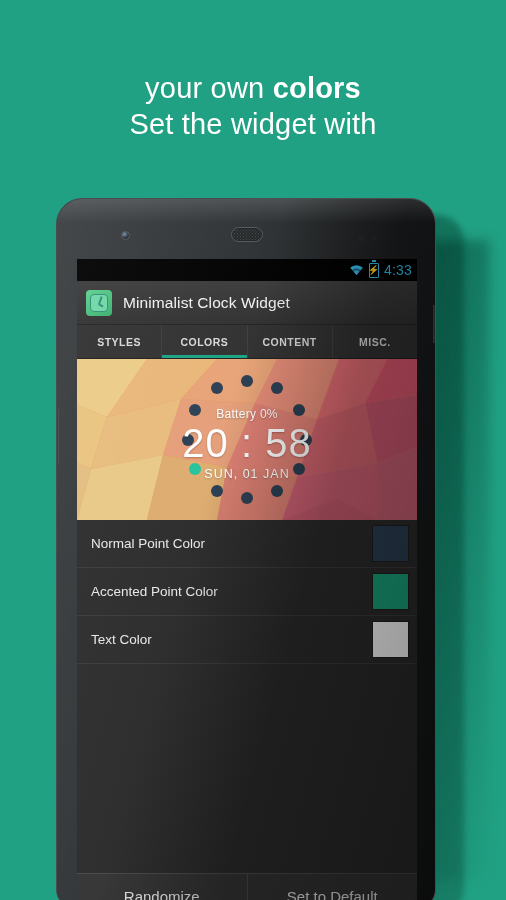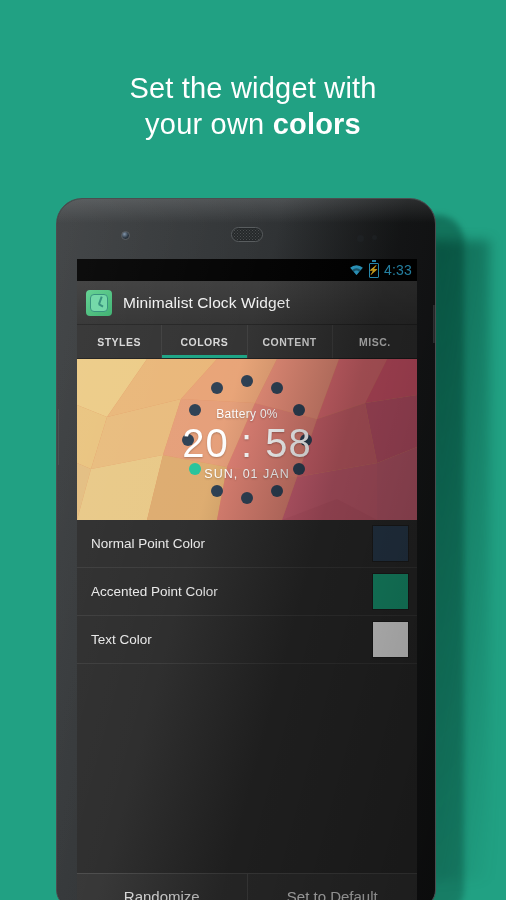--- a/index.html
+++ b/index.html
@@ -339,22 +339,22 @@
   .screen-inner {
     display: flex;
     flex-direction: column;
     height: 100%;
   }
 </style>
 </head>
 <body>
 
 <div class="headline">
+  <span class="line"><span>your own </span><span class="bold">colors</span></span>
   <span class="line">Set the widget with</span>
-  <span class="line"><span>your own </span><span class="bold">colors</span></span>
 </div>
 
 <div class="phone-shadow"></div>
 <div class="phone-shadow2"></div>
 
 <div class="phone">
 
   <div class="phone-topcurve"></div>
   <div class="front-camera"></div>
   <div class="earpiece"></div>

